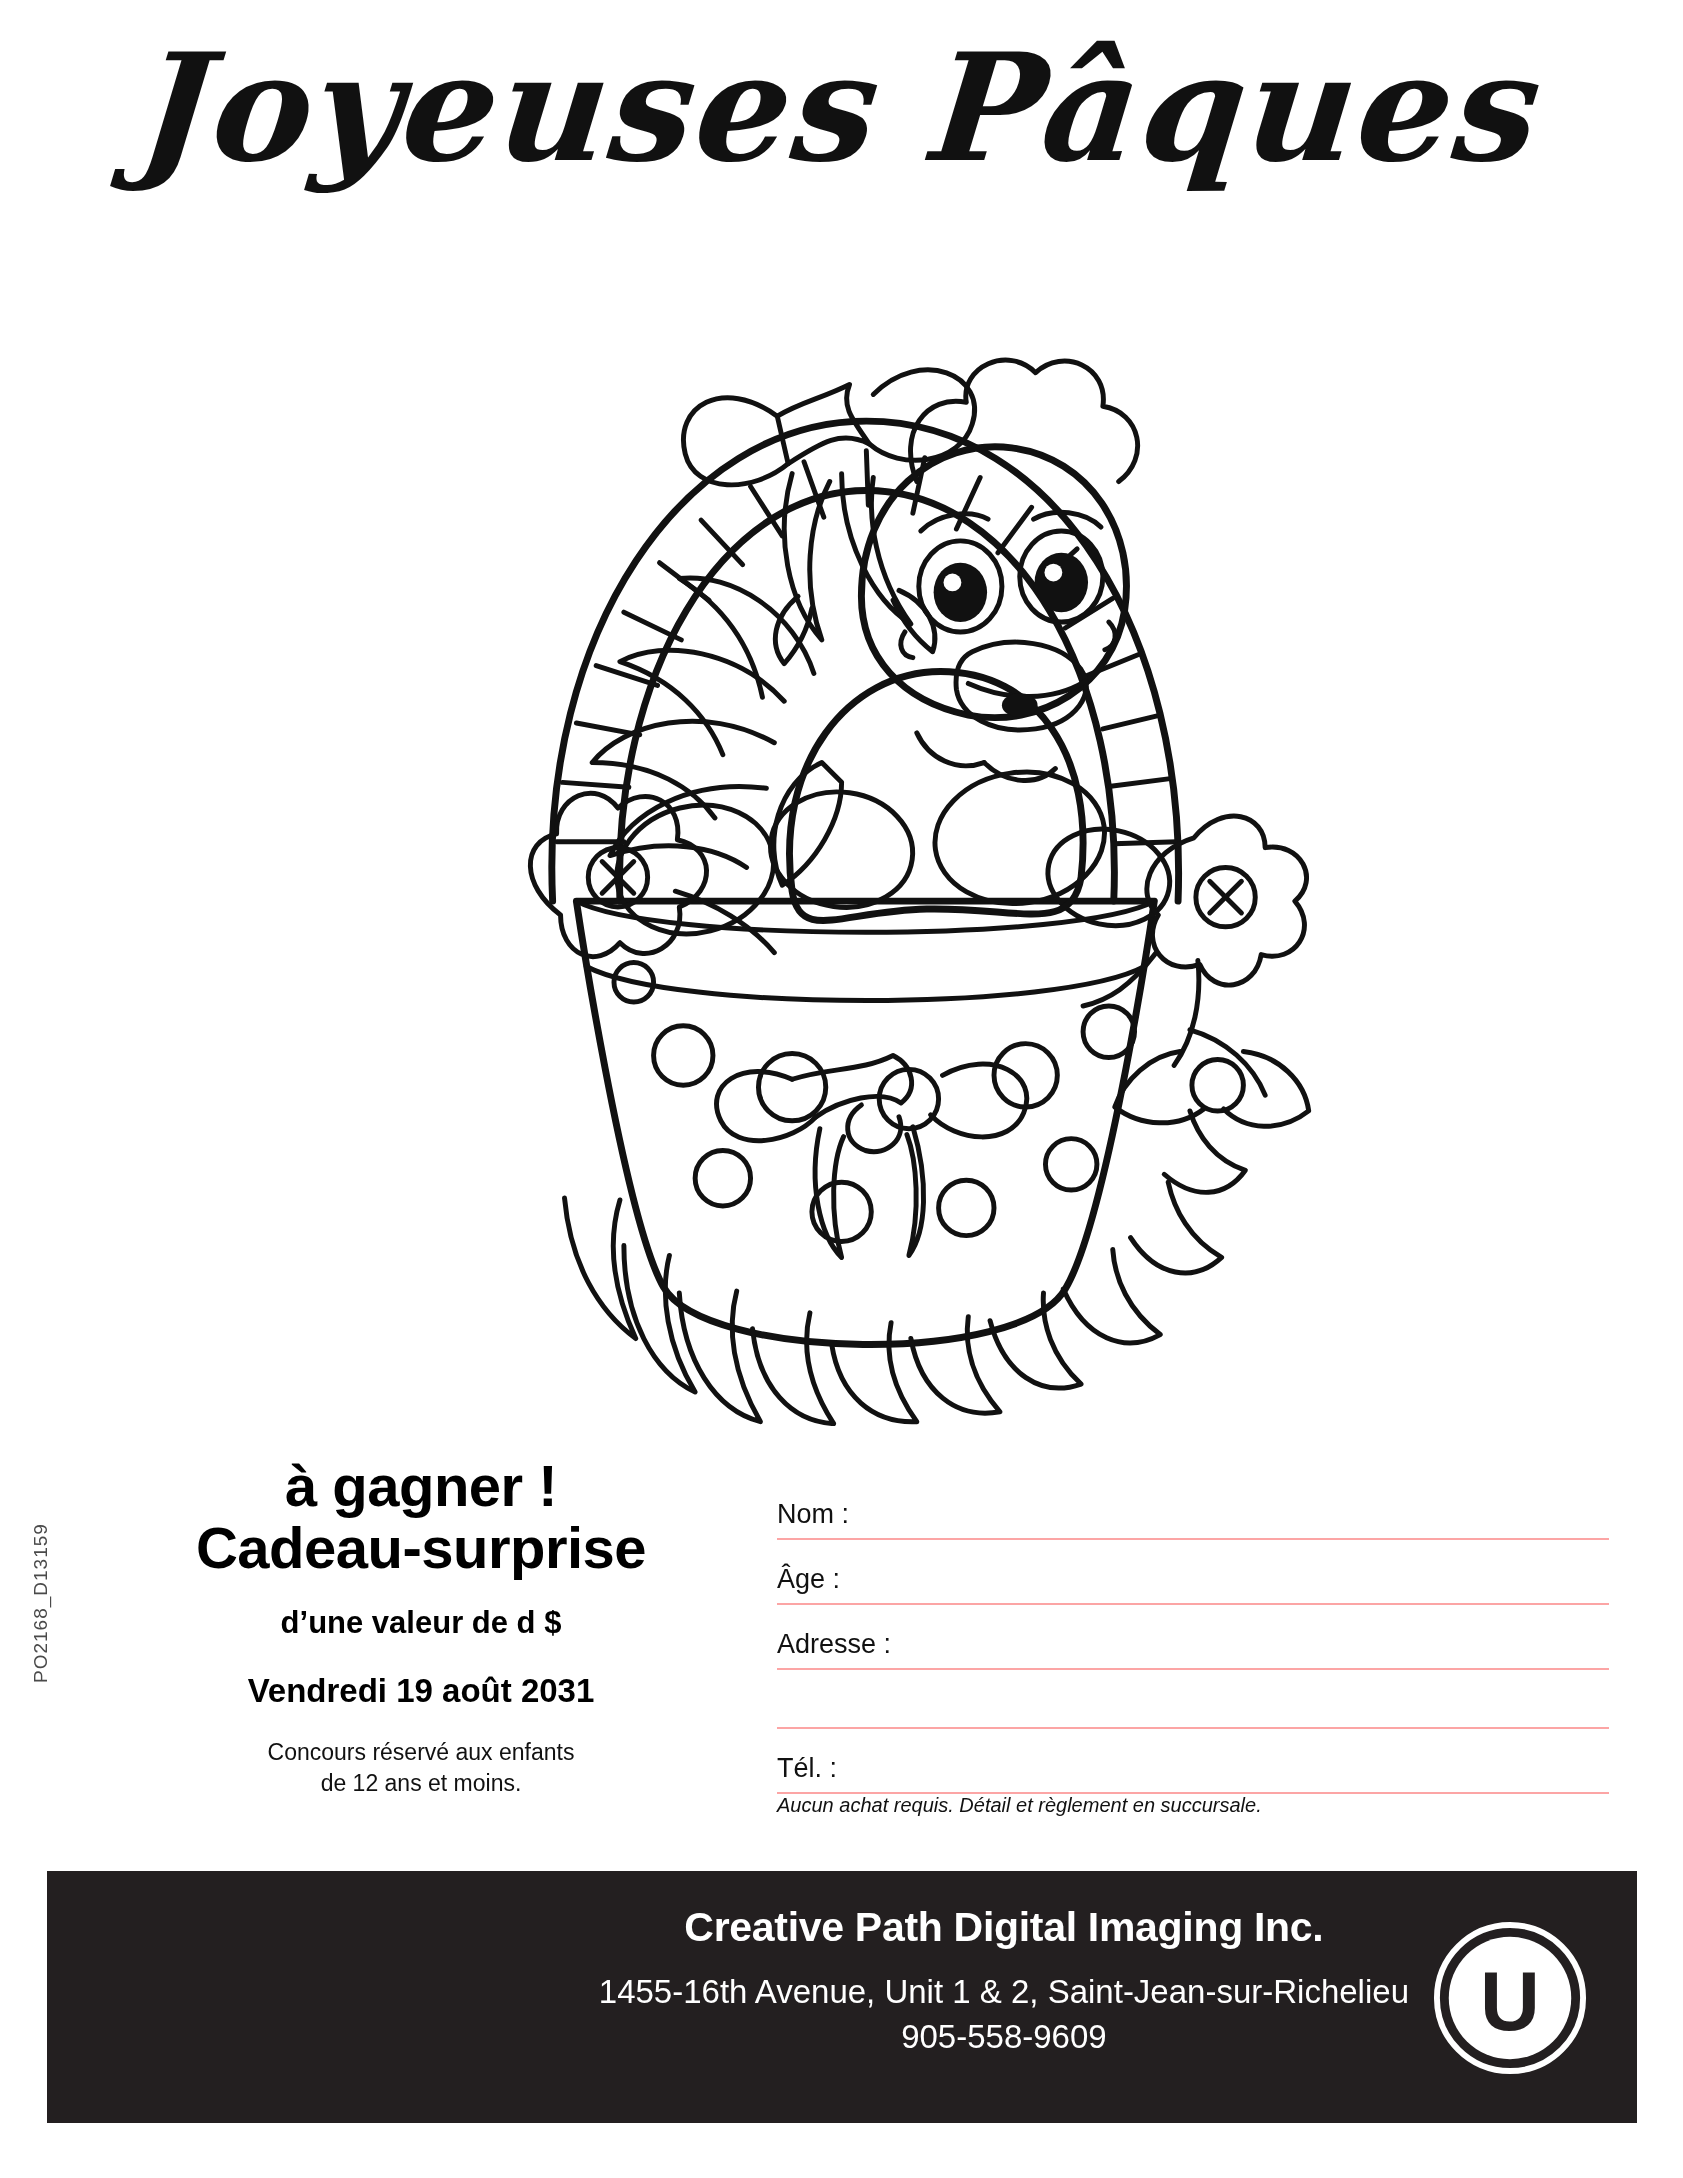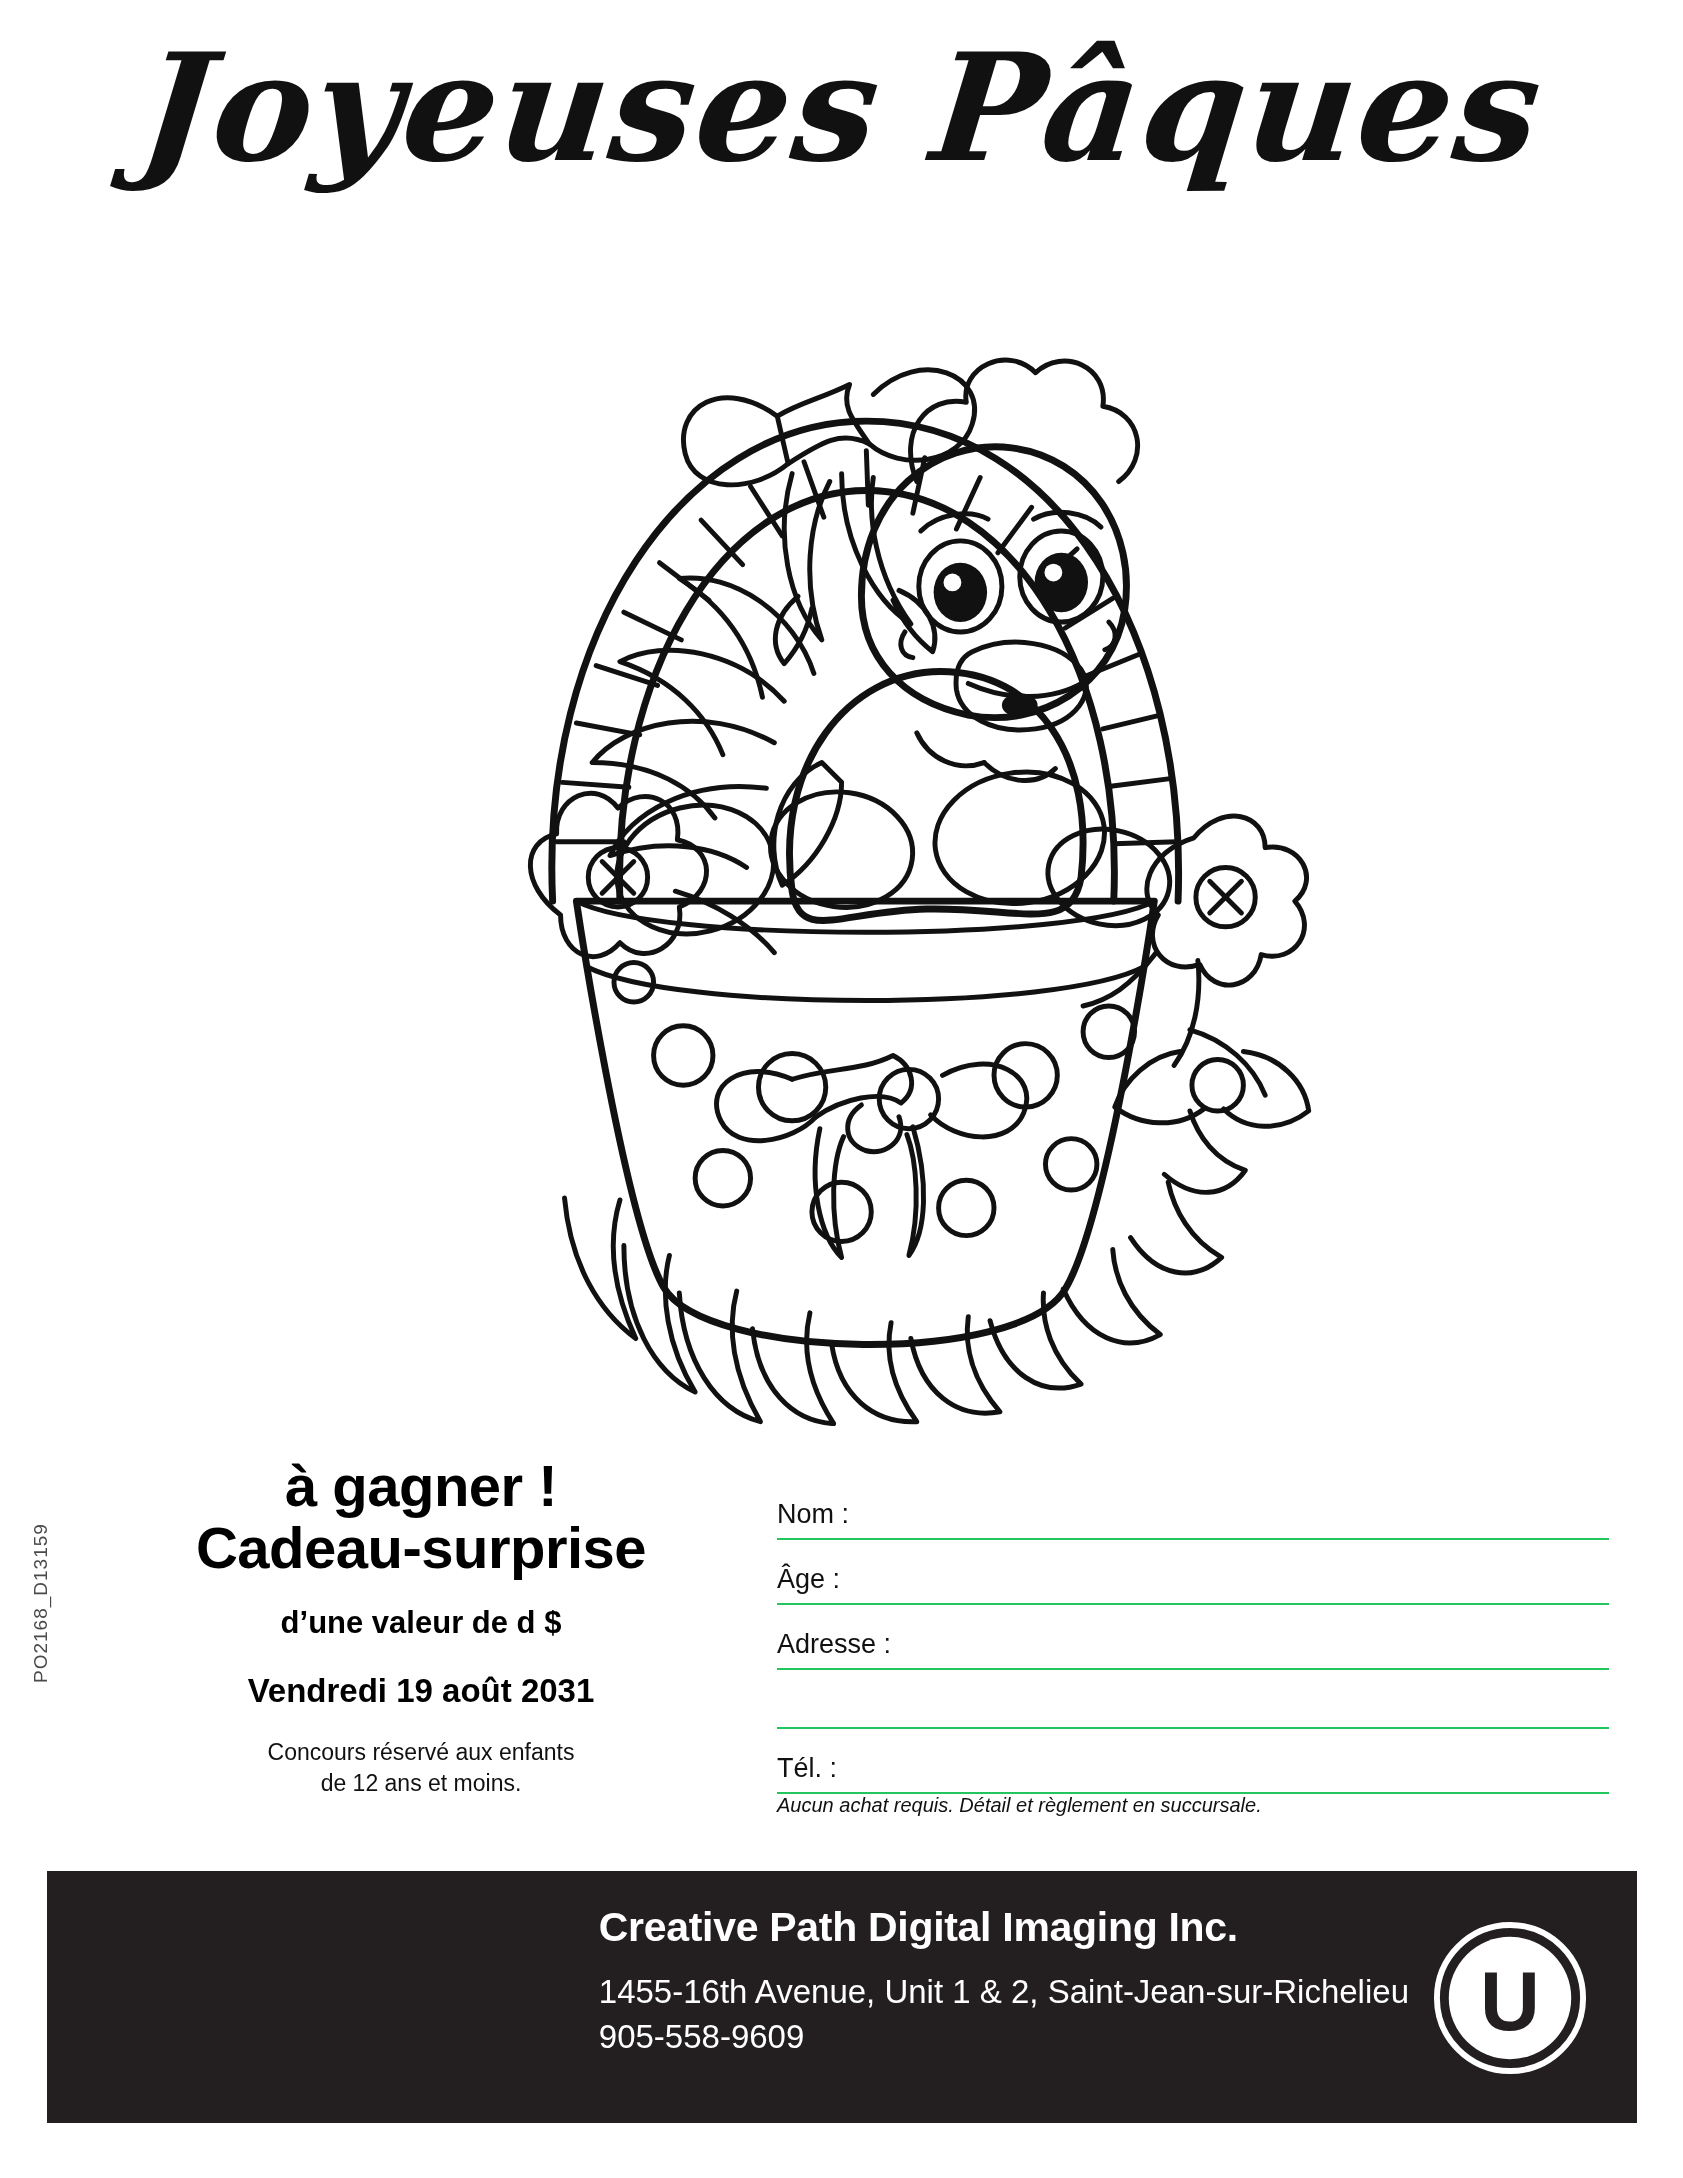--- a/index.html
+++ b/index.html
@@ -92,21 +92,21 @@
   
   .form {
     position: absolute;
     left: 777px;
     top: 1475px;
     width: 832px;
   }
   .form-row {
     position: relative;
     height: 63px;
-    border-bottom: 2px solid #22c55e;
+    border-bottom: 2px solid #fca5a5;
   }
   .form-row.blank { height: 57px; }
   .form-label {
     position: absolute;
     left: 0;
     bottom: 8px;
     font-size: 27px;
     font-weight: 400;
     color: #111;
   }
@@ -136,21 +136,21 @@
     top: 1871px;
     width: 1590px;
     height: 252px;
     background: #231f20;
     color: #ffffff;
   }
   .footer-text {
     position: absolute;
     right: 228px;
     top: 30px;
-    text-align: left;
+    text-align: center;
     line-height: 1.28;
   }
   .footer-company {
     font-size: 41px;
     font-weight: 700;
     letter-spacing: -0.3px;
   }
   .footer-address {
     font-size: 33px;
     font-weight: 400;

